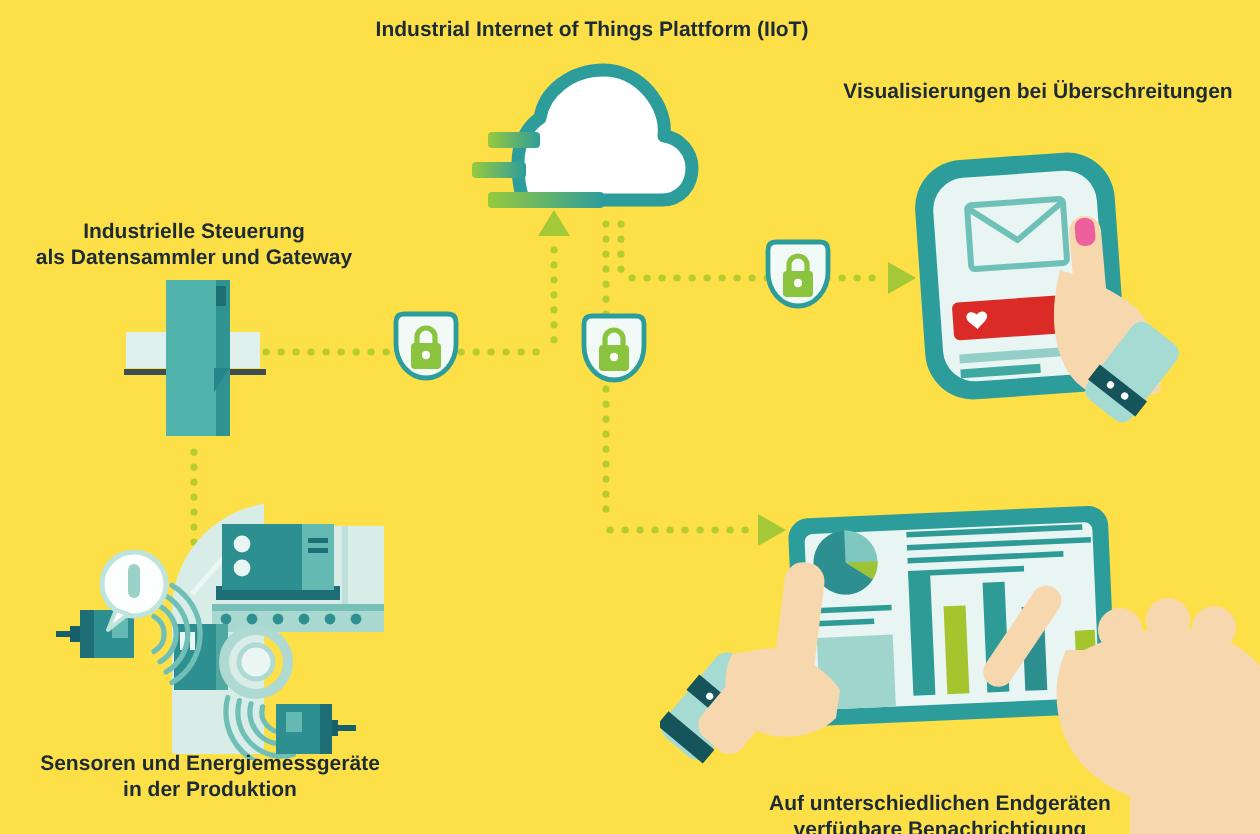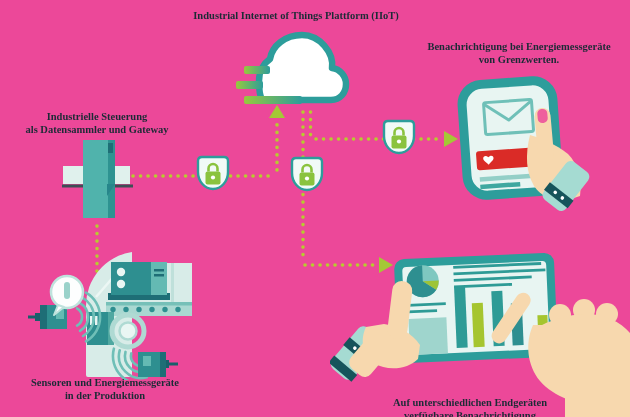--- a/index.html
+++ b/index.html
@@ -1,17 +1,17 @@
 <!DOCTYPE html>
 <html><head>
 <meta charset="utf-8">
 <style>
   html,body{margin:0;padding:0;background:#fff;}
-  .canvas{position:relative;width:630px;height:417px;background:#ec4899;overflow:hidden;
-          font-family:Liberation Serif, serif;color:#1C2B36;}
+  .canvas{position:relative;width:630px;height:417px;background:#fde047;overflow:hidden;
+          font-family:Liberation Sans, sans-serif;color:#1C2B36;}
   .cap{position:absolute;text-align:center;font-weight:bold;font-size:10.5px;line-height:13px;color:#1C2B36;}
   .abs{position:absolute;}
   svg{display:block;}
 </style>
 </head>
 <body>
 
 <div class="canvas">
 
   <svg class="abs" style="left:0;top:0;" width="630" height="417" viewBox="0 0 630 417">
@@ -249,22 +249,21 @@
   <div class="cap" style="left:136px;top:9px;width:320px;">
     <span>Industrial Internet of Things Plattform (IIoT)</span>
   </div>
 
   <div class="cap" style="left:-8px;top:110px;width:210px;">
     <div>Industrielle Steuerung</div>
     <div>als Datensammler und Gateway</div>
   </div>
 
   <div class="cap" style="left:408px;top:40px;width:222px;">
-    <div>Benachrichtigung bei Energiemessgeräte</div>
-    <div>von Grenzwerten.</div>
+    <div>Visualisierungen bei Überschreitungen</div>
   </div>
 
   <div class="cap" style="left:-5px;top:376px;width:220px;">
     <div>Sensoren und Energiemessgeräte</div>
     <div>in der Produktion</div>
   </div>
 
   <div class="cap" style="left:355px;top:396px;width:230px;">
     <div>Auf unterschiedlichen Endgeräten</div>
     <div>verfügbare Benachrichtigung</div>

